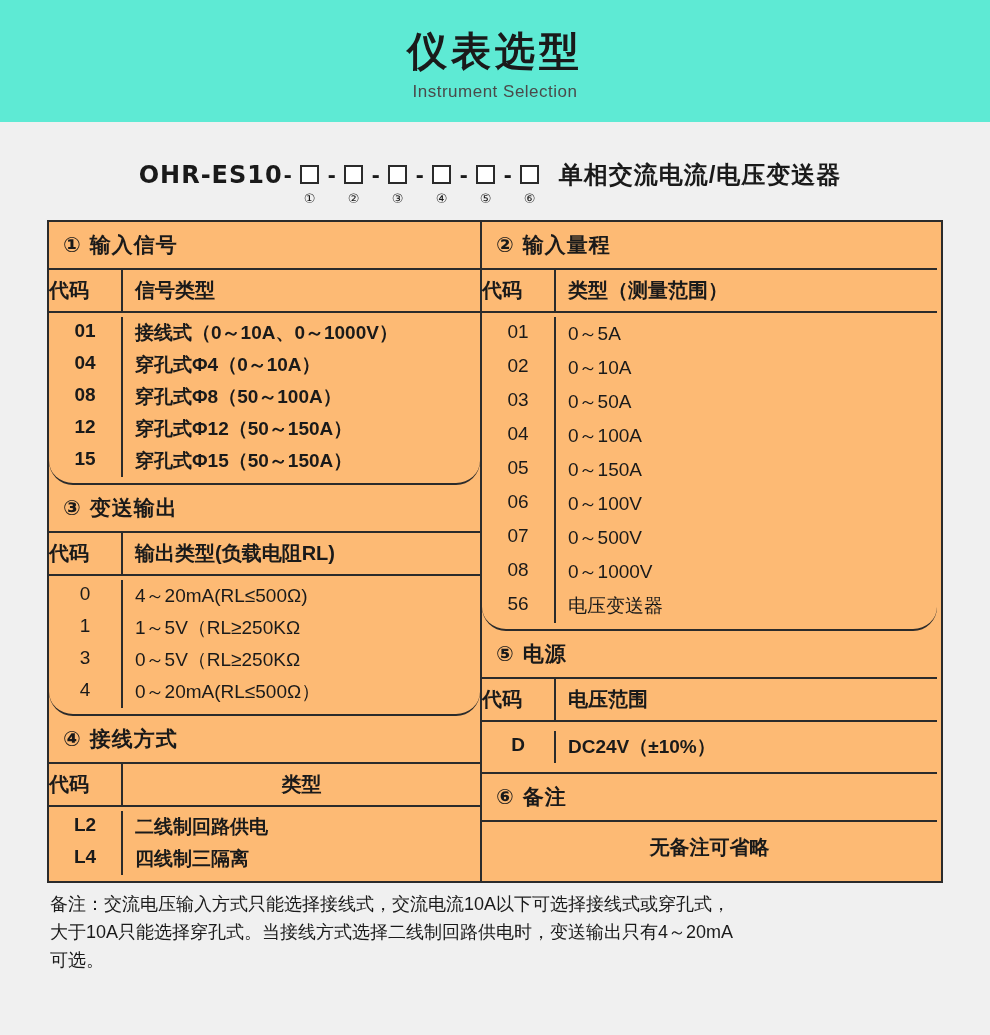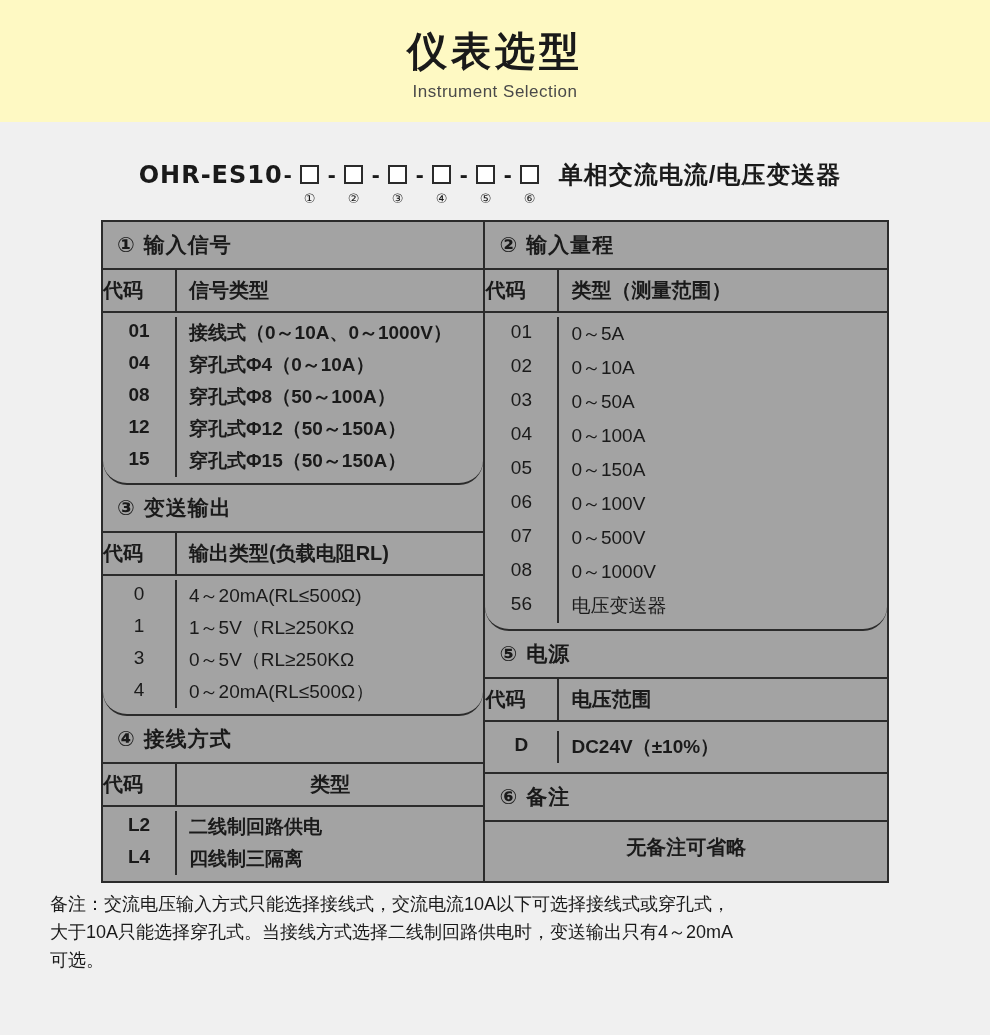--- a/index.html
+++ b/index.html
@@ -10,21 +10,21 @@
     background: #f0f0f0;
     font-family: "Liberation Sans", "DejaVu Sans", sans-serif;
     color: #1a1a1a;
     overflow: hidden;
   }
 
   
   .header {
     width: 990px;
     height: 122px;
-    background: #fef9c3;
+    background: #5eead4;
     display: flex;
     flex-direction: column;
     align-items: center;
     justify-content: center;
     padding-top: 6px;
   }
   .header-title {
     font-size: 40px;
     font-weight: bold;
     letter-spacing: 4px;
@@ -88,25 +88,25 @@
   .model-name {
     font-size: 24px;
     font-weight: bold;
     line-height: 30px;
     margin-left: 12px;
     letter-spacing: 1px;
   }
 
   
   .table-area {
-    width: 788px;
+    width: 896px;
     margin: 14px auto 0 auto;
     border: 2px solid #2b2b2b;
     display: flex;
-    background: #a3a3a3;
+    background: #fdba74;
   }
   .col-left { width: 433px; border-right: 2px solid #2b2b2b; }
   .col-right { width: 455px; }
 
   .sec-head {
     font-size: 21px;
     font-weight: bold;
     padding: 9px 0 9px 14px;
     border-bottom: 2px solid #2b2b2b;
     letter-spacing: 1px;

